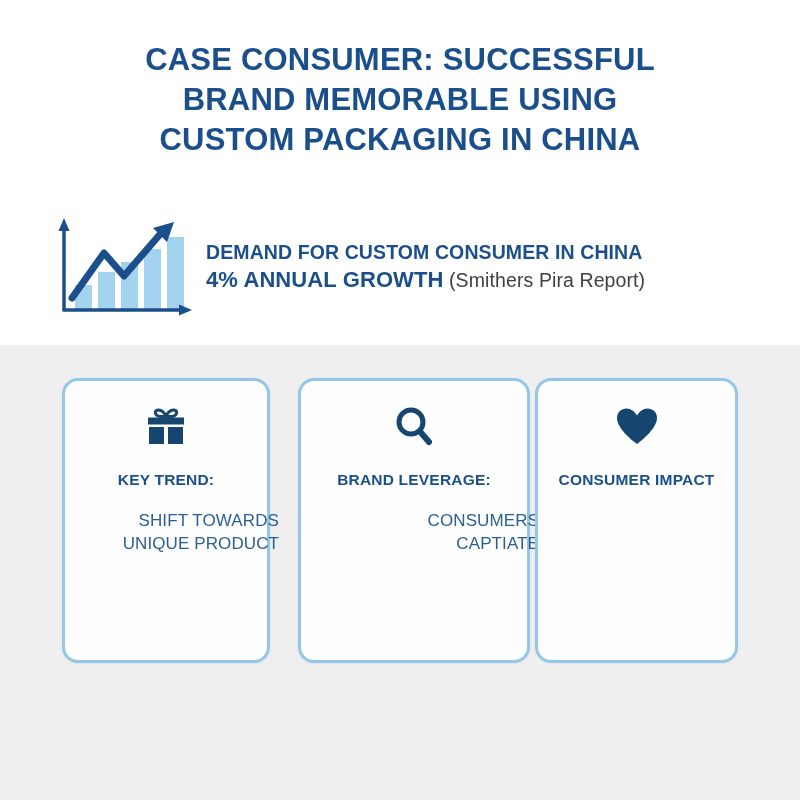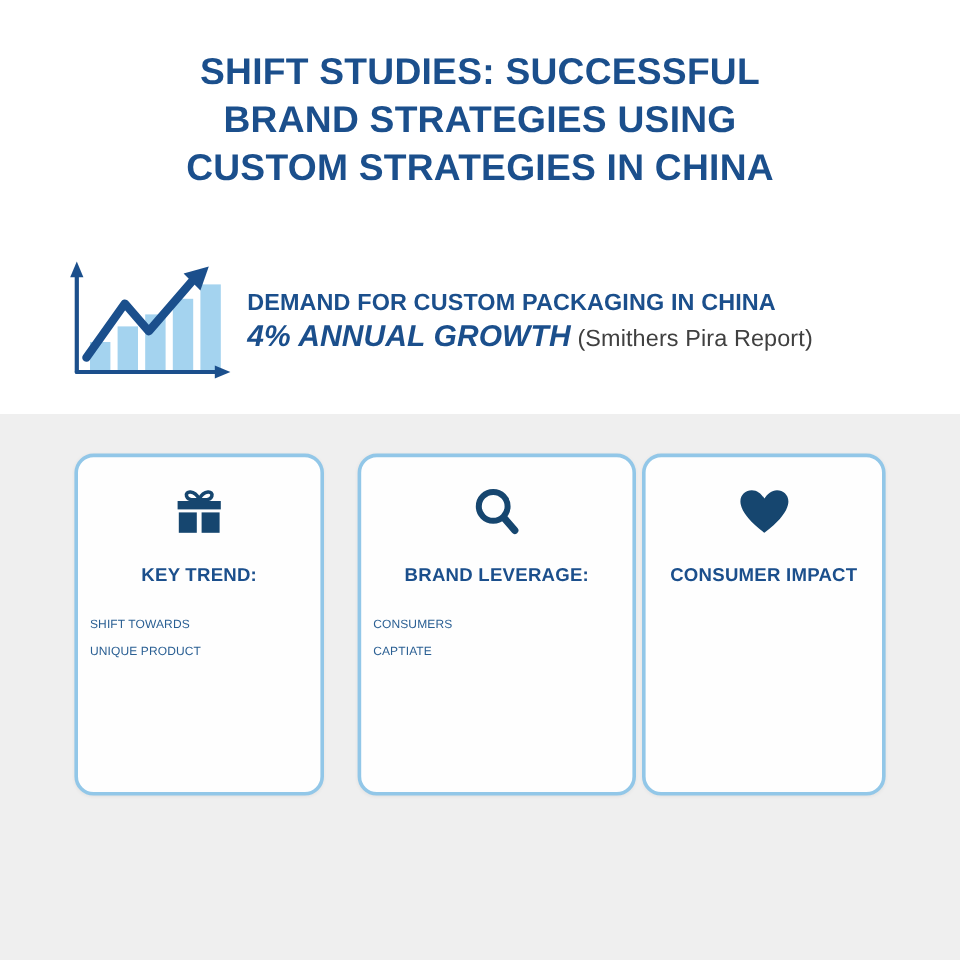--- a/index.html
+++ b/index.html
@@ -76,25 +76,24 @@
     line-height: 28px;
     letter-spacing: 0.1px;
     white-space: nowrap;
   }
   .stat-line2 {
     display: block;
     line-height: 28px;
     white-space: nowrap;
   }
   .stat-strong {
-    font-size: 25px;
-    font-weight: bold;
-    color: #1b4f8c;
-    letter-spacing: 0.1px;
-    font-style: italic;
+    font-size: 22px;
+    font-weight: bold;
+    color: #1b4f8c;
+    letter-spacing: 0.1px;
   }
   .stat-source {
     font-size: 19.5px;
     font-weight: normal;
     color: #404040;
     letter-spacing: 0.1px;
   }
 
   
   .gray-section {
@@ -143,43 +142,43 @@
     top: 90px;
     width: 100%;
     text-align: center;
     font-size: 15.5px;
     font-weight: bold;
     color: #1b4f8c;
     letter-spacing: 0.2px;
   }
   .card-body {
     position: absolute;
-    left: 10px;
+    left: 20px;
     top: 128px;
     width: calc(100% - 8px);
-    text-align: left;
-    font-size: 10px;
+    text-align: right;
+    font-size: 17px;
     font-weight: normal;
     color: #2a5f93;
     line-height: 23px;
     letter-spacing: 0.1px;
   }
   .card-body span { display: block; white-space: nowrap; }
 </style>
 </head>
 <body>
 
 <div class="infographic">
 
   <div class="top-section">
 
     <div class="title-block">
-      <span class="title-line">SHIFT STUDIES: SUCCESSFUL</span>
-      <span class="title-line">BRAND STRATEGIES USING</span>
-      <span class="title-line">CUSTOM STRATEGIES IN CHINA</span>
+      <span class="title-line">CASE CONSUMER: SUCCESSFUL</span>
+      <span class="title-line">BRAND MEMORABLE USING</span>
+      <span class="title-line">CUSTOM PACKAGING IN CHINA</span>
     </div>
 
     <div class="stat-row">
 
       <div class="chart-icon">
         <svg width="150" height="115" viewBox="0 0 150 115" xmlns="http://www.w3.org/2000/svg">
 
           <g fill="#a4d3ef">
             <rect x="27" y="73" width="17" height="25"></rect>
             <rect x="50" y="60" width="17" height="38"></rect>
@@ -194,21 +193,21 @@
           <line x1="16" y1="98" x2="133" y2="98" stroke="#1b4f8c" stroke-width="3.5" stroke-linecap="round"></line>
           <polygon points="144,98 131,92.5 131,103.5" fill="#1b4f8c"></polygon>
 
           <polyline points="24,86 56,41 76,64 114,20" fill="none" stroke="#1b4f8c" stroke-width="7" stroke-linecap="round" stroke-linejoin="round"></polyline>
 
           <polygon points="126,10 105,16 119,30" fill="#1b4f8c"></polygon>
         </svg>
       </div>
 
       <div class="stat-text">
-        <span class="stat-line1">DEMAND FOR CUSTOM PACKAGING IN CHINA</span>
+        <span class="stat-line1">DEMAND FOR CUSTOM CONSUMER IN CHINA</span>
         <span class="stat-line2">
           <span class="stat-strong">4% ANNUAL GROWTH</span><span class="stat-source">&nbsp;</span><span class="stat-source">(Smithers Pira Report)</span>
         </span>
       </div>
 
     </div>
   </div>
 
   <div class="gray-section">
 

